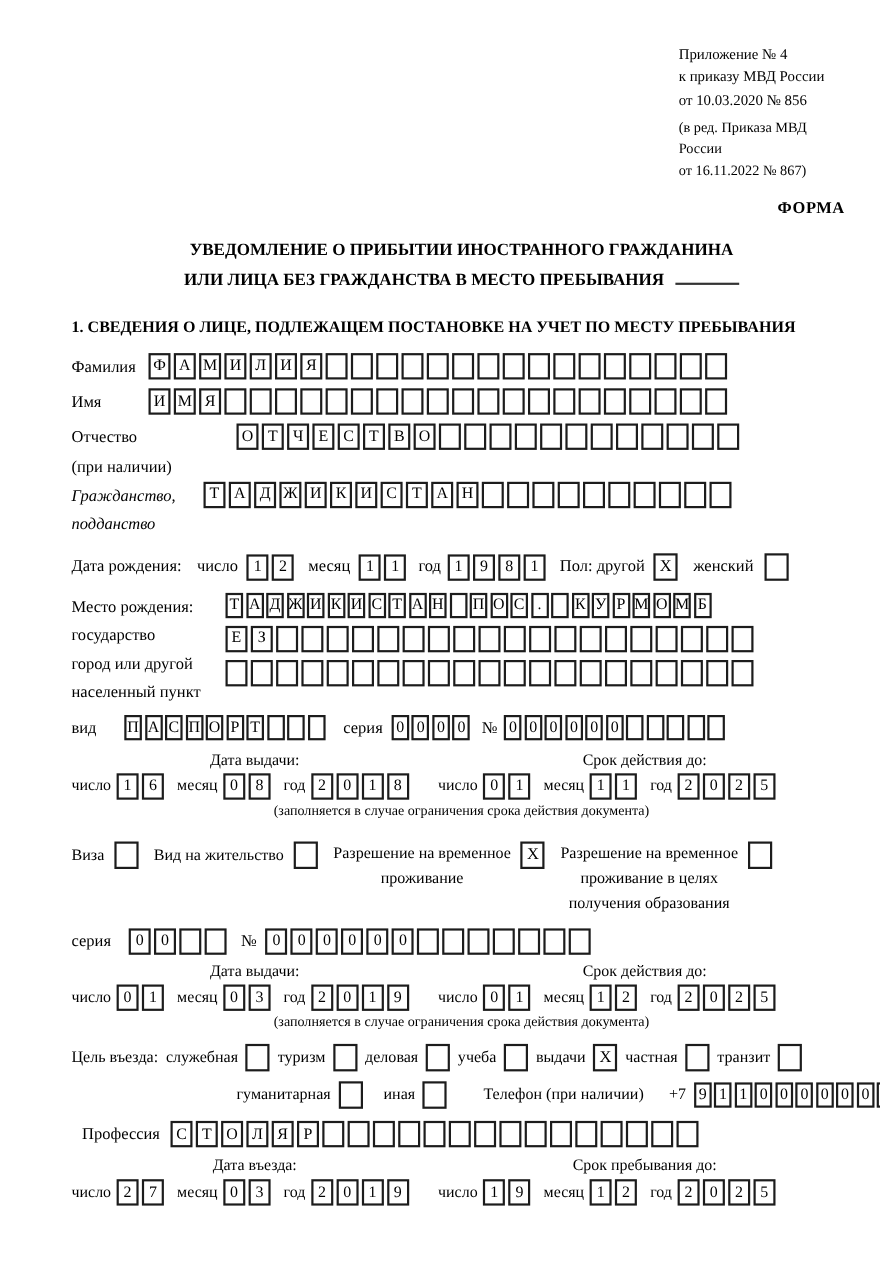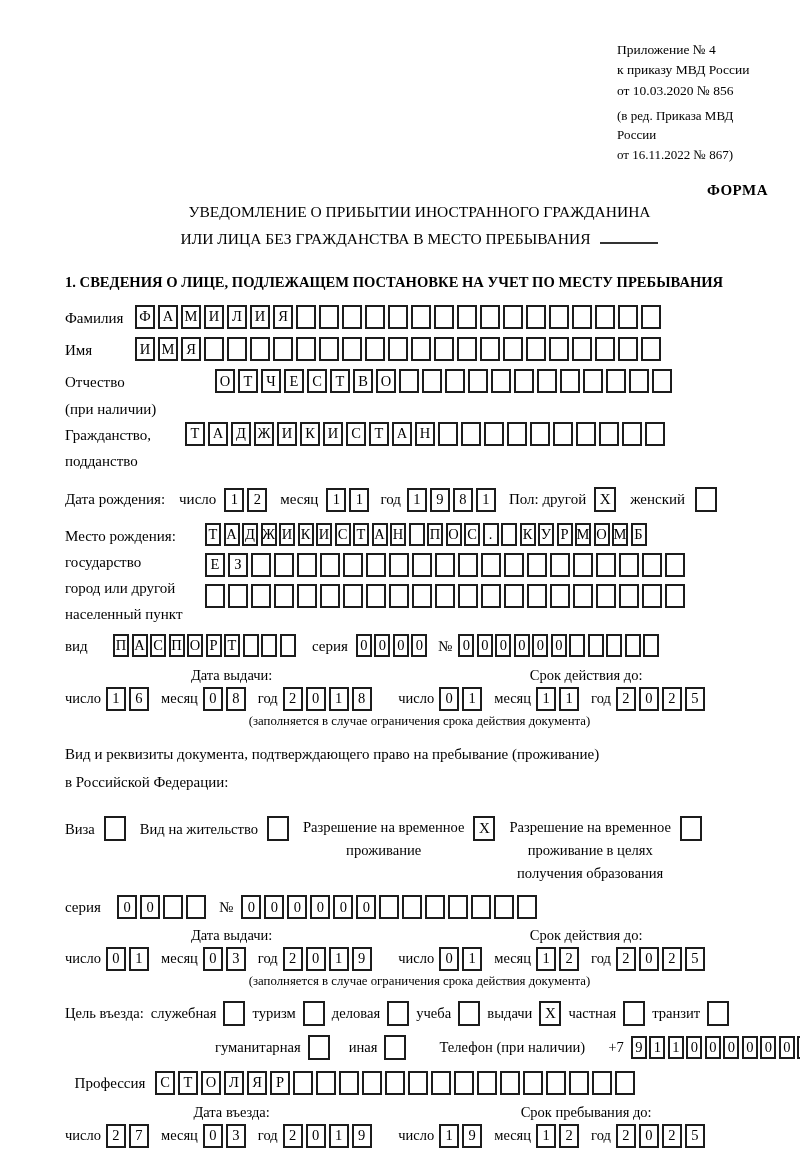--- a/index.html
+++ b/index.html
@@ -7,39 +7,39 @@
   .page {
     width:800px; height:1163px; margin:0 auto; background:#ffffff;
     font-family:"Liberation Serif", serif; color:#000;
     padding:40px 26px 0 65px; position:relative; overflow:hidden;
   }
   
   .hdr { margin-left:552px; font-size:13.5px; line-height:1.5; }
   .hdr .sub { margin-top:5px; font-size:13px; }
   .forma { margin-top:18px; text-align:right; padding-right:6px; font-weight:bold; font-size:15px; letter-spacing:.5px; }
   
-  .title { margin-top:0; text-align:center; font-weight:normal; font-size:15.5px; line-height:1.7; }
+  .title { margin-top:16px; text-align:center; font-weight:bold; font-size:15.5px; line-height:1.7; }
   .blank-line { display:inline-block; width:58px; border-bottom:2.5px solid #333; height:14px; margin-left:10px; }
   .sec-head { margin-top:22px; font-weight:bold; font-size:14.6px; }
   
   .row { display:flex; align-items:flex-start; margin-top:6px; }
   .row.vcenter { align-items:center; }
   .lbl { font-size:15px; line-height:1.75; flex:none; }
   .cells { display:flex; flex:none; }
   .cell {
     width:20px; height:24px; border:2px solid #1c1c1c; margin-right:3px;
     display:flex; align-items:center; justify-content:center;
     font-size:14.5px; flex:none; background:#fff;
   }
   .cells-sm .cell { width:16px; height:23px; margin-right:2.5px; }
   .checkbox {
     width:22px; height:25px; border:2px solid #1c1c1c; display:inline-flex; flex:none;
     align-items:center; justify-content:center; font-size:15px; background:#fff;
   }
-  .w70{width:70px;} .w150{width:150px;} .w120{width:120px;} .w140{width:140px;} .w90{width:90px;text-align:center;}
+  .w70{width:70px;} .w150{width:150px;} .w120{width:120px;font-style:italic;} .w140{width:140px;} .w90{width:90px;text-align:center;}
   .stack .cells { margin-bottom:7px; }
   
   .date-pair { display:flex; margin-top:12px; }
   .dg-left { width:47%; flex:none; } .dg-right { flex:1; }
   .dg-head { text-align:center; font-size:14.5px; }
   .dg-row { display:flex; align-items:center; margin-top:3px; }
   .dg-row .dg-lab { font-size:14.5px; margin-right:5px; }
   .dg-row .cells { margin-right:9px; }
   .note-r { text-align:center; font-size:12.8px; margin-top:3px; }
   
@@ -380,24 +380,20 @@
             <span class="cell">2</span>
             <span class="cell">0</span>
             <span class="cell">2</span>
             <span class="cell">5</span>
           </span>
       </div>
     </div>
   </div>
   <div class="note-r">(заполняется в случае ограничения срока действия документа)</div>
 
-  <div class="intro">
-    <div>Вид и реквизиты документа, подтверждающего право на пребывание (проживание)</div>
-    <div>в Российской Федерации:</div>
-  </div>
   <div class="opts">
     <div class="opt">
       <span class="ol single">Виза</span>
       <span class="checkbox"></span>
     </div>
     <div class="opt">
       <span class="ol single">Вид на жительство</span>
       <span class="checkbox"></span>
     </div>
     <div class="opt">

